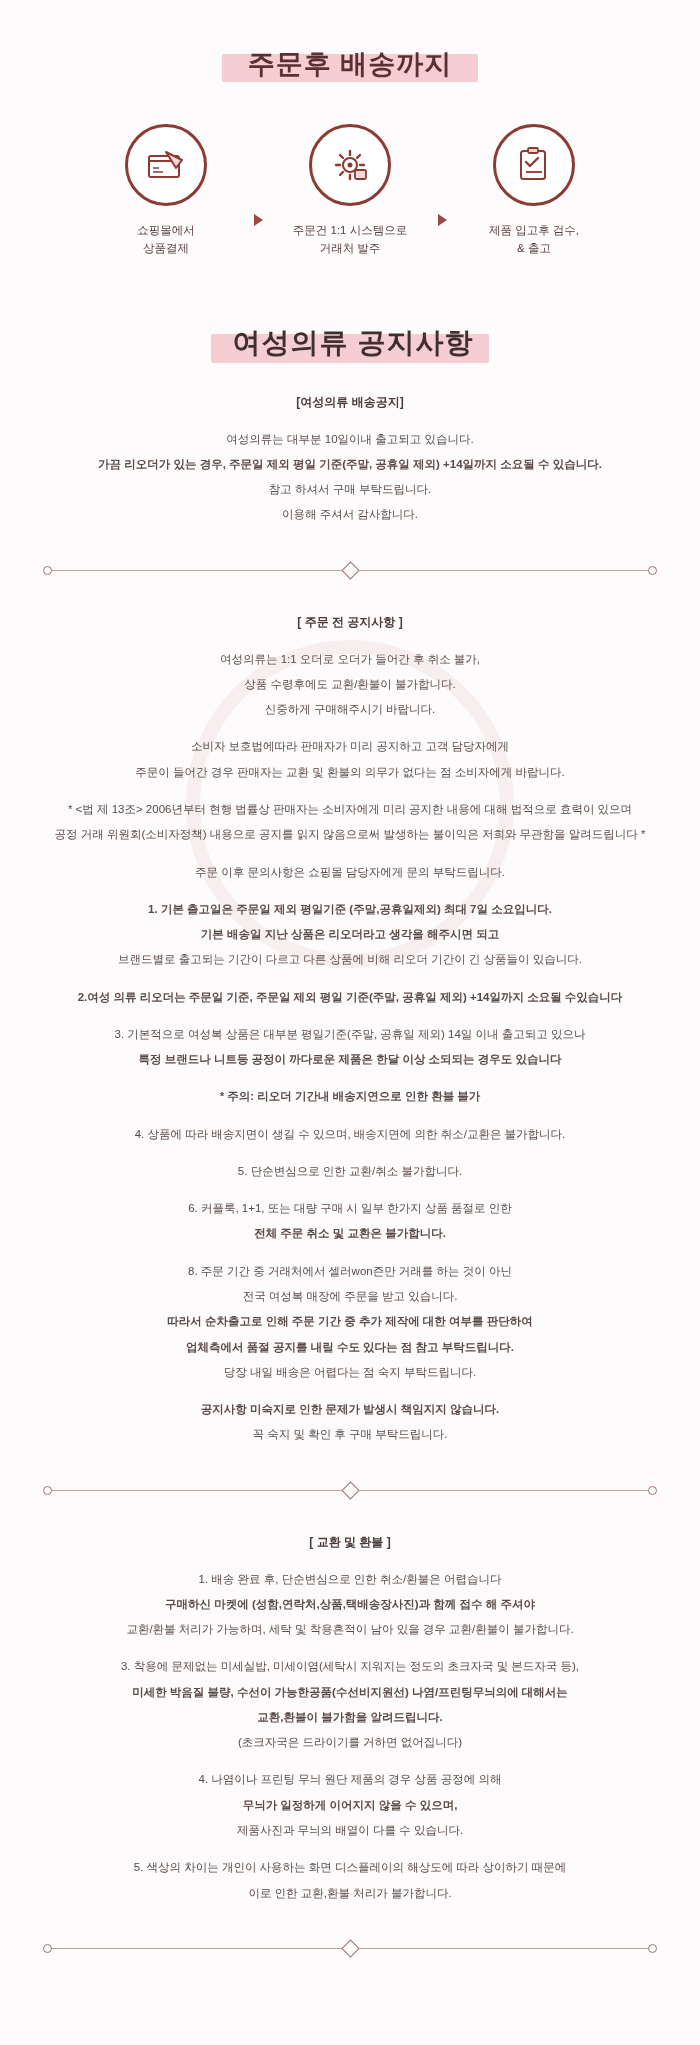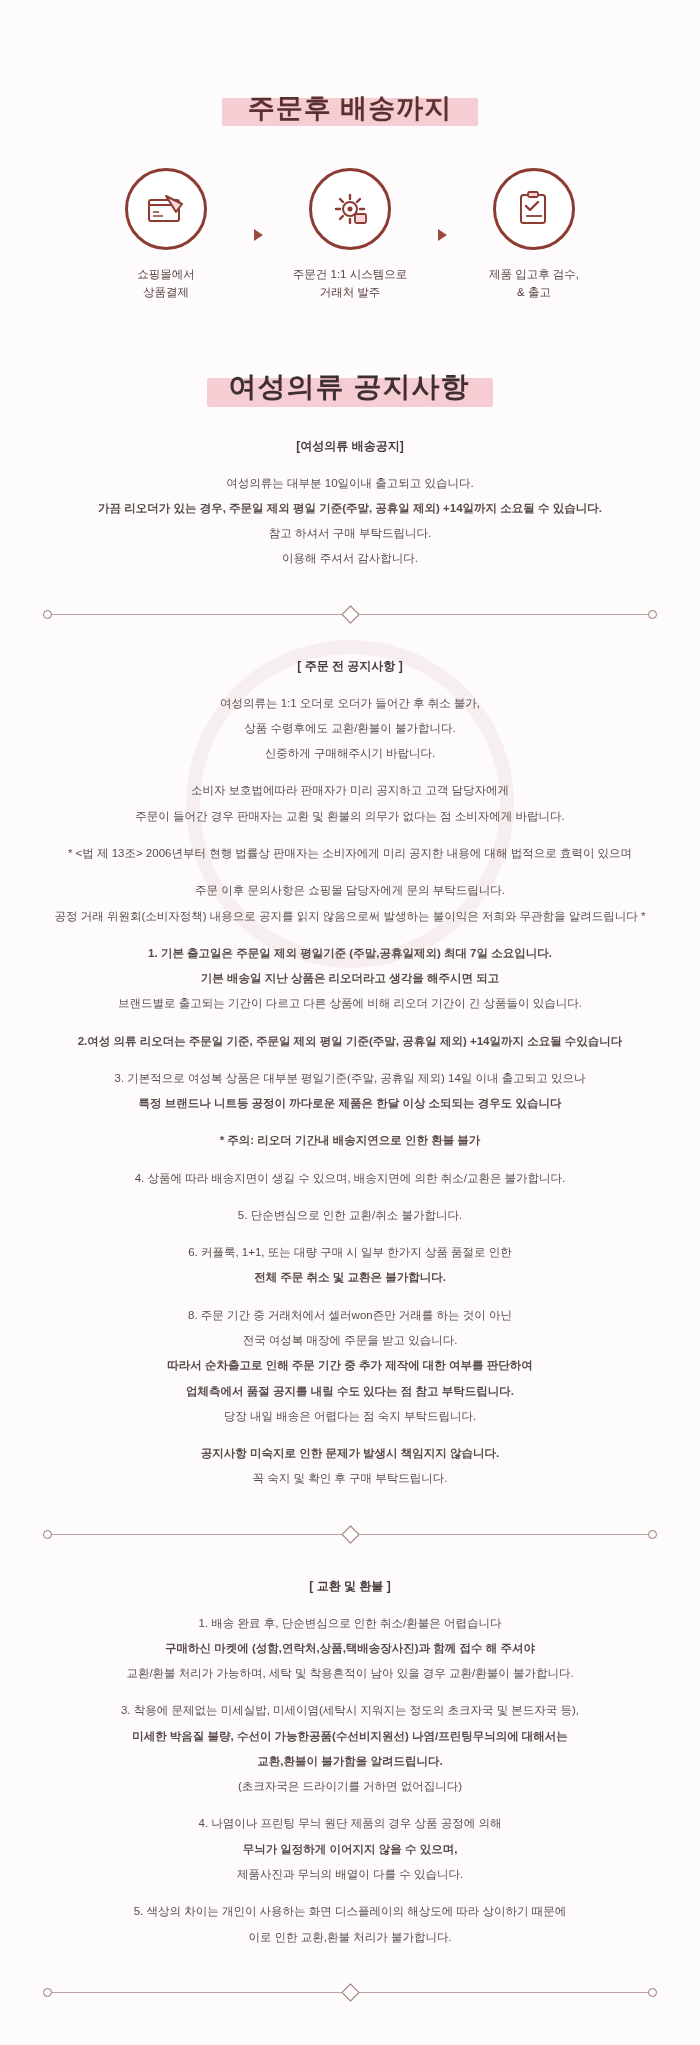--- a/index.html
+++ b/index.html
@@ -29,21 +29,20 @@
     width: 300px;
     height: 300px;
     border-radius: 50%;
     border: 14px solid rgba(243, 230, 230, 0.55);
     pointer-events: none;
     z-index: 0;
   }
   .content {
     position: relative;
     z-index: 2;
-    margin-top: 44px;
   }
 
   
   .hero {
     padding-top: 42px;
     text-align: center;
   }
   .hero-title-wrap {
     display: inline-block;
     position: relative;
@@ -64,21 +63,21 @@
     z-index: 1;
     font-size: 27px;
     font-weight: bold;
     letter-spacing: 1px;
     color: #5c2f31;
   }
 
   .steps {
     display: flex;
     justify-content: center;
-    align-items: center;
+    align-items: flex-end;
     margin-top: 36px;
     gap: 0;
   }
   .step {
     width: 150px;
     text-align: center;
   }
   .step-circle {
     width: 76px;
     height: 76px;
@@ -114,21 +113,21 @@
   }
 
   
   .notice-head {
     text-align: center;
     margin-top: 62px;
   }
   .notice-title-wrap {
     display: inline-block;
     position: relative;
-    padding: 4px 24px 6px 22px;
+    padding: 4px 16px 6px 22px;
   }
   .notice-title-bg {
     position: absolute;
     left: 0;
     right: 0;
     top: 14px;
     bottom: 5px;
     background: #f6cdd2;
     border-radius: 2px;
     z-index: 0;
@@ -306,23 +305,23 @@
       <div class="block-head">[ 주문 전 공지사항 ]</div>
 
       <p class="line">여성의류는 1:1 오더로 오더가 들어간 후 취소 불가,</p>
       <p class="line">상품 수령후에도 교환/환불이 불가합니다.</p>
       <p class="line">신중하게 구매해주시기 바랍니다.</p>
 
       <p class="line gap">소비자 보호법에따라 판매자가 미리 공지하고 고객 담당자에게</p>
       <p class="line">주문이 들어간 경우 판매자는 교환 및 환불의 의무가 없다는 점 소비자에게 바랍니다.</p>
 
       <p class="line gap">* &lt;법 제 13조&gt; 2006년부터 현행 법률상 판매자는 소비자에게 미리 공지한 내용에 대해 법적으로 효력이 있으며</p>
+      <p class="line">공정 거래 위원회(소비자정책) 내용으로 공지를 읽지 않음으로써 발생하는 불이익은 저희와 무관함을 알려드립니다 *</p>
+
       <p class="line gap">주문 이후 문의사항은 쇼핑몰 담당자에게 문의 부탁드립니다.</p>
-
-      <p class="line">공정 거래 위원회(소비자정책) 내용으로 공지를 읽지 않음으로써 발생하는 불이익은 저희와 무관함을 알려드립니다 *</p>
 
       <p class="line gap red">1. 기본 출고일은 주문일 제외 평일기준 (주말,공휴일제외) 최대 7일 소요입니다.</p>
       <p class="line red">기본 배송일 지난 상품은 리오더라고 생각을 해주시면 되고</p>
       <p class="line">브랜드별로 출고되는 기간이 다르고 다른 상품에 비해 리오더 기간이 긴 상품들이 있습니다.</p>
 
       <p class="line gap red">2.여성 의류 리오더는 주문일 기준, 주문일 제외 평일 기준(주말, 공휴일 제외) +14일까지 소요될 수있습니다</p>
 
       <p class="line gap">3. 기본적으로 여성복 상품은 대부분 평일기준(주말, 공휴일 제외) 14일 이내 출고되고 있으나</p>
       <p class="line red">특정 브랜드나 니트등 공정이 까다로운 제품은 한달 이상 소되되는 경우도 있습니다</p>
 

